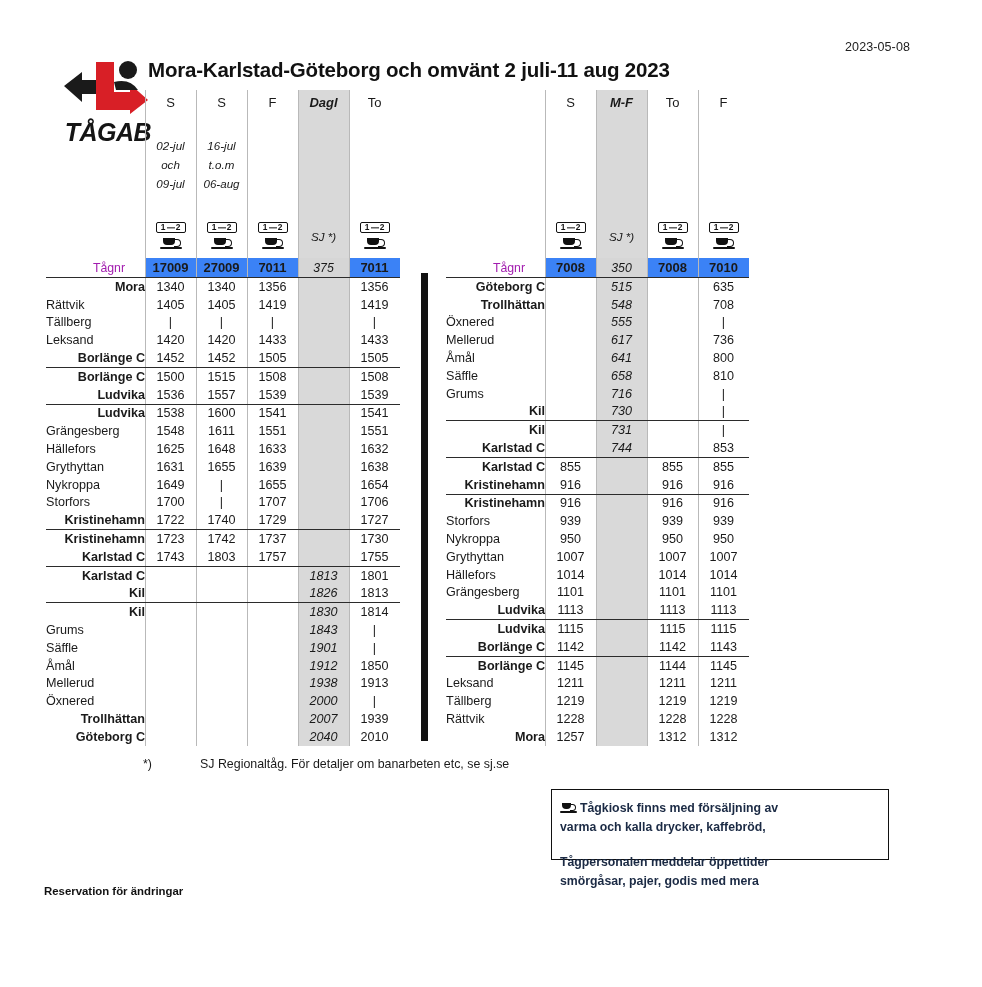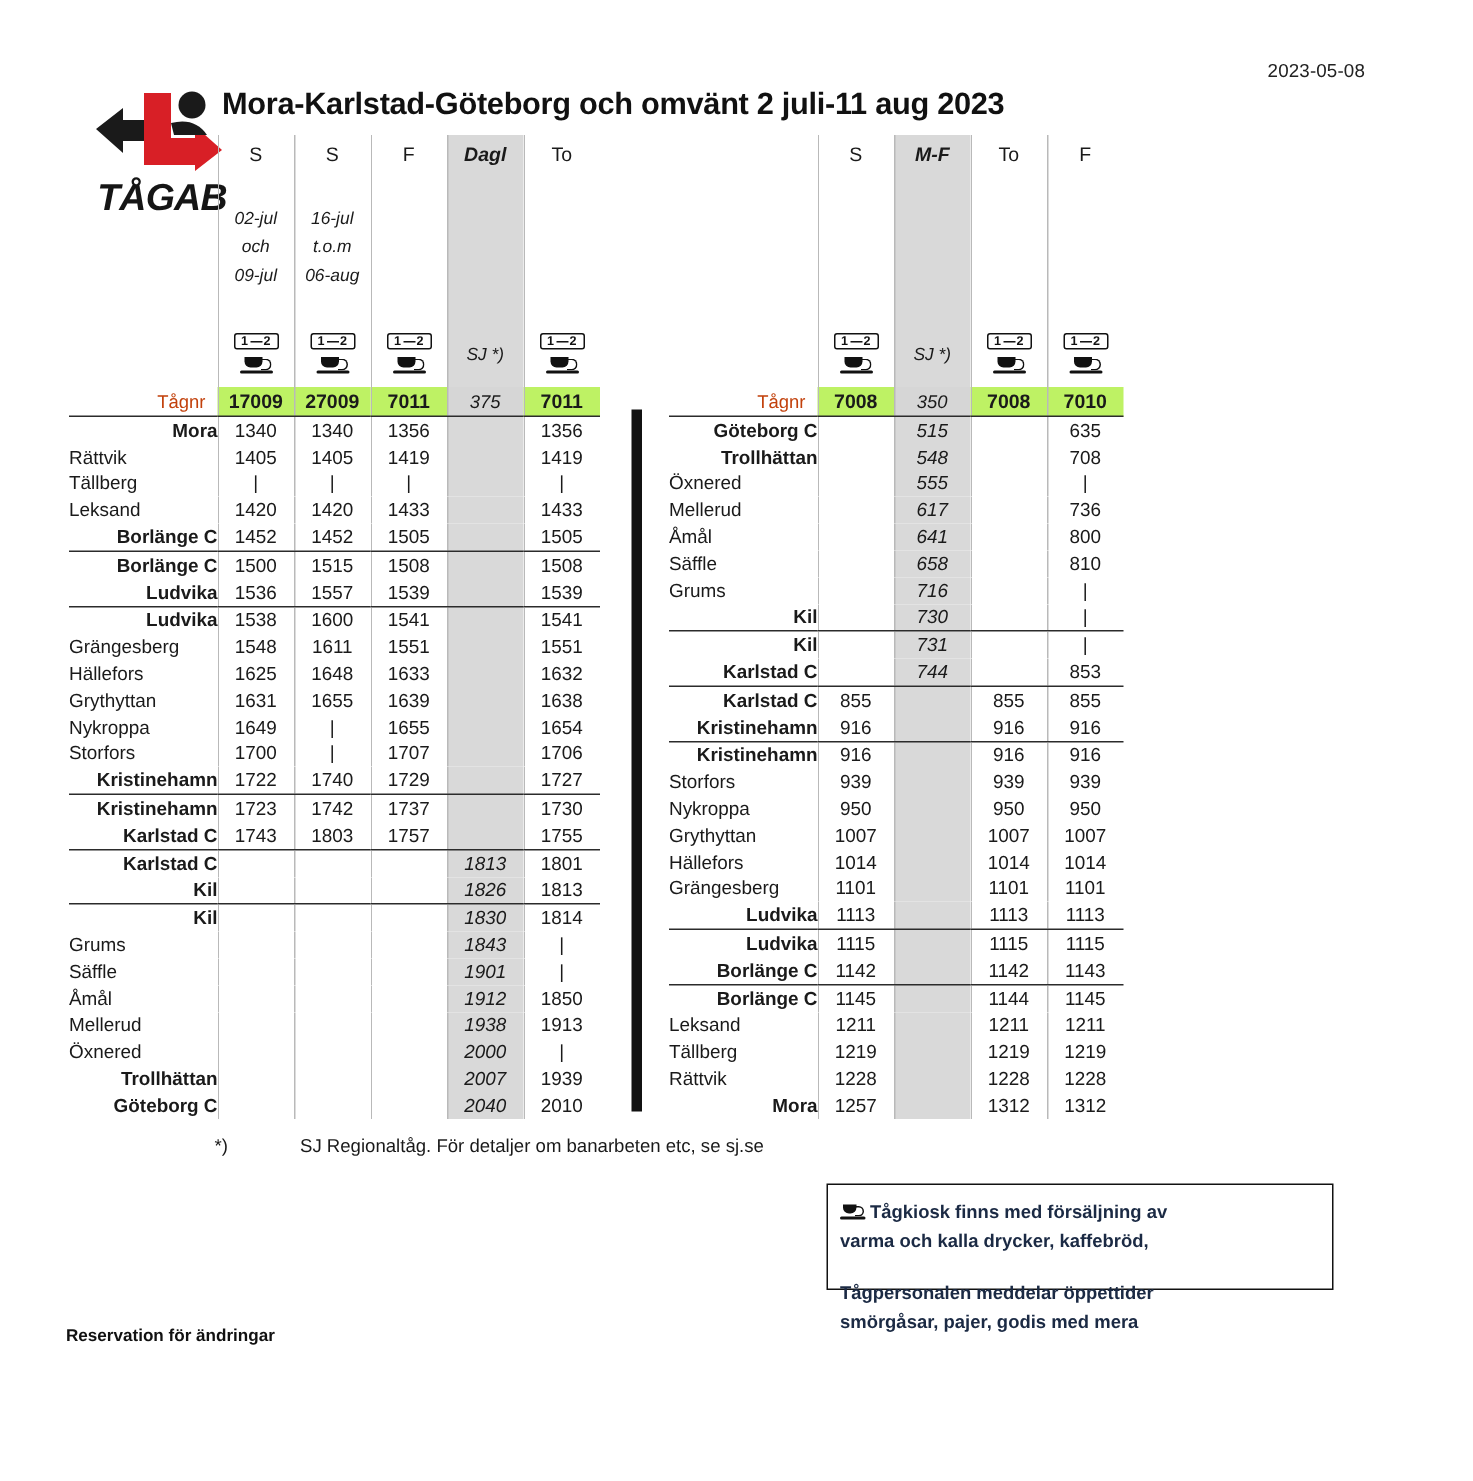--- a/index.html
+++ b/index.html
@@ -111,25 +111,25 @@
   }
   .ico-cup .saucer{
     position:absolute;left:0;bottom:1px;width:22px;height:2.2px;background:#111;border-radius:1px;
   }
 
   
   tr.tagnr td{
     height:19px;font-weight:bold;font-size:13px;text-align:center;
   }
   tr.tagnr td.lbl{
-    text-align:right;padding-right:8px;font-weight:normal;font-size:12.3px;
-    color:#c2410c;
+    text-align:right;padding-right:20px;font-weight:normal;font-size:12.3px;
+    color:#a21caf;
     margin-top:36px;
   }
-  tr.tagnr td.shade{background:#bef264;}
+  tr.tagnr td.shade{background:#3b82f6;}
   tr.tagnr td.sjnum{
     background:#d6d6d6;font-style:italic;font-weight:normal;font-size:12.3px;
   }
 
   
   tr.row td{height:17.8px;}
   td.station{
     text-align:left;padding-left:5px;font-size:12.6px;white-space:nowrap;
   }
   td.station.b{font-weight:bold;text-align:right;}

